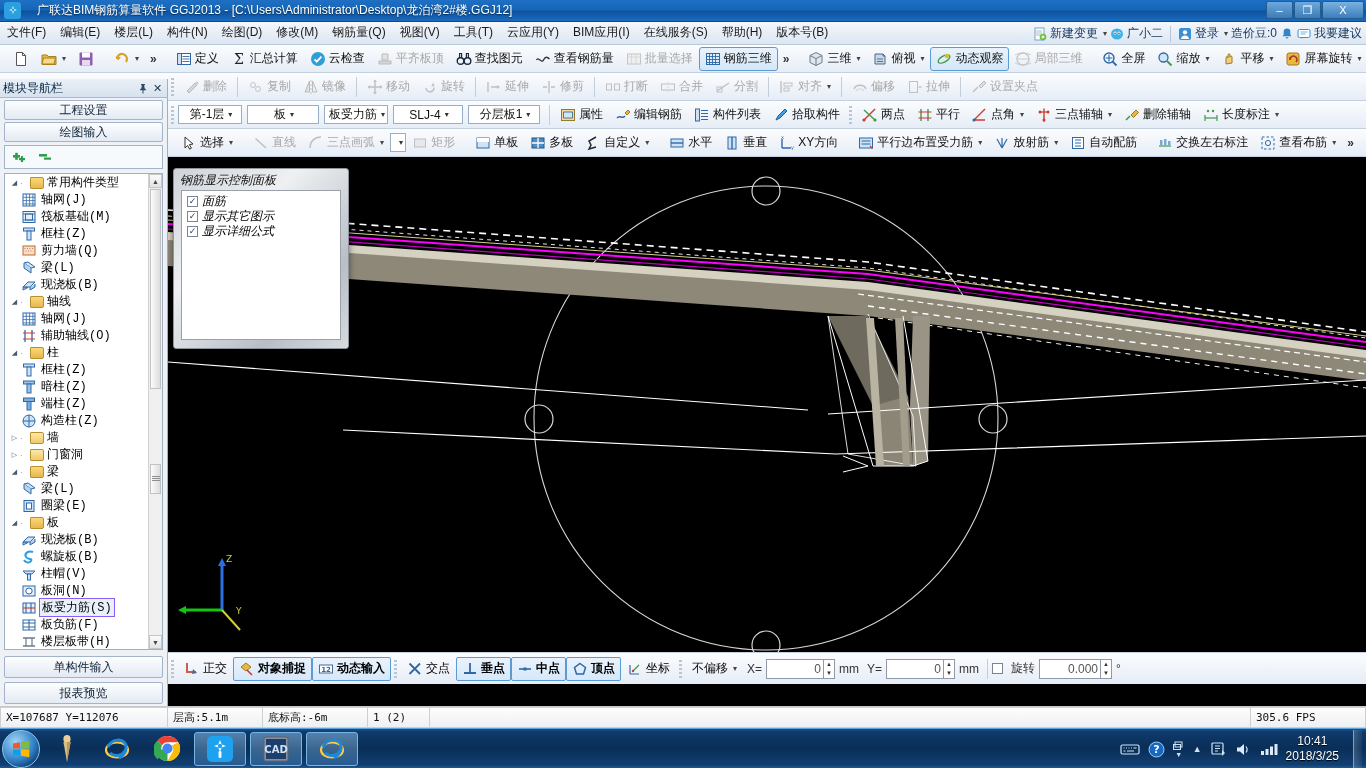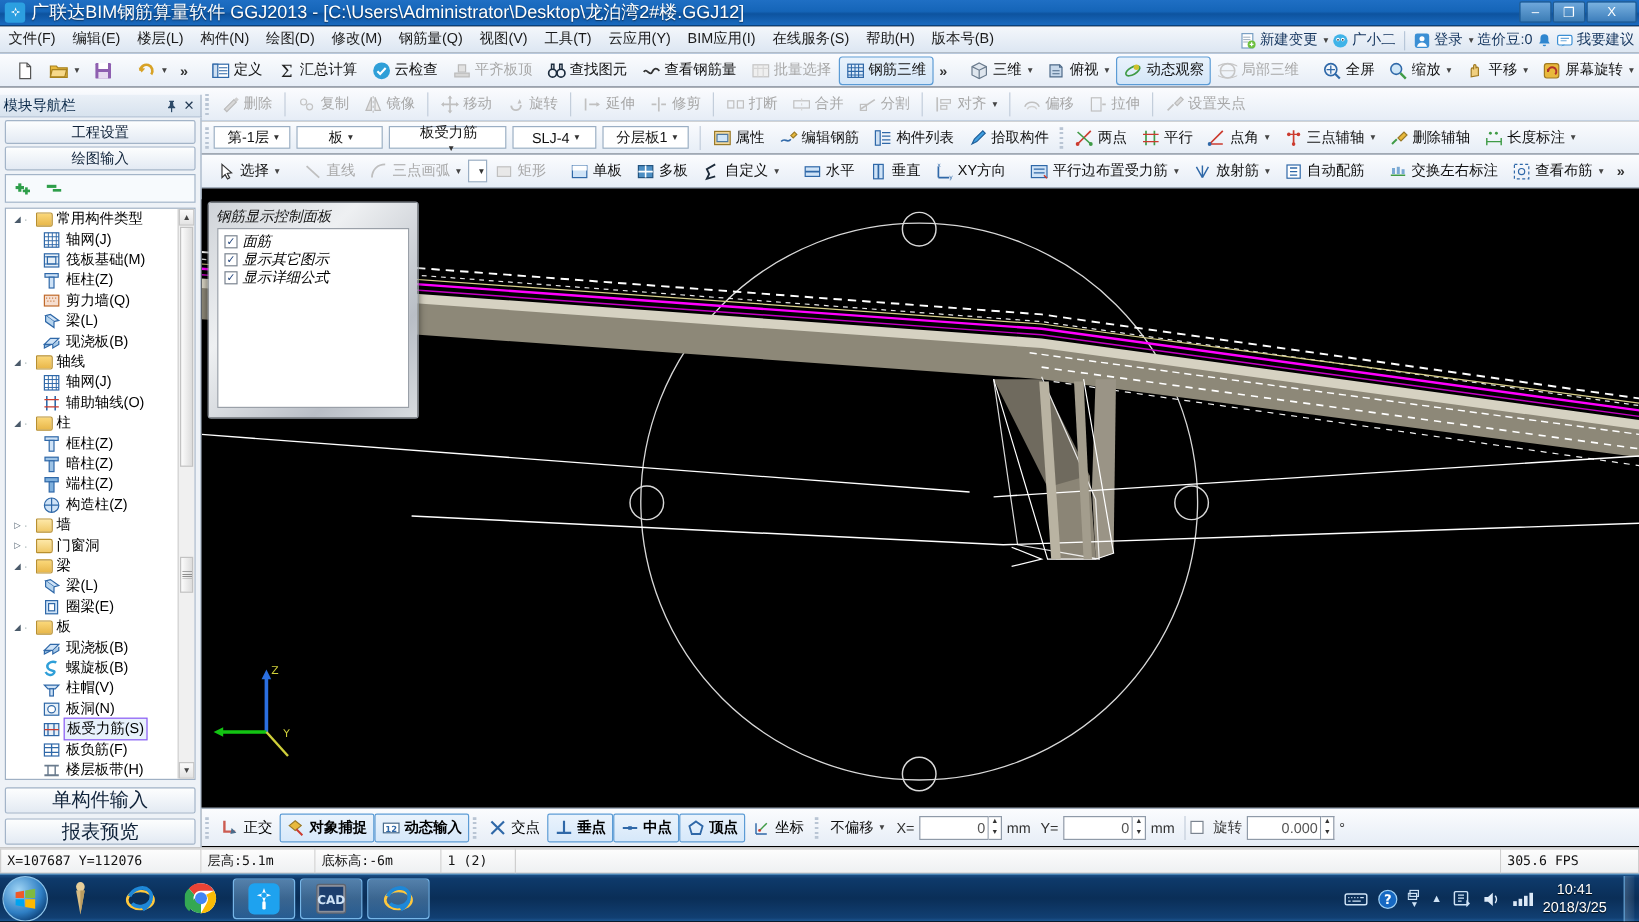--- a/index.html
+++ b/index.html
@@ -19,21 +19,21 @@
     display:flex; align-items:center;
     border-bottom:1px solid #0a4a8f;
     position:relative;
   }
   .tb-icon {
     width:17px;height:17px;margin-left:4px;margin-right:5px;
     background:#2c9fe0;border-radius:3px;
     display:flex;align-items:center;justify-content:center;
     color:#fff;font-size:11px;line-height:1;
   }
-  .tb-title { color:#fff; font-size:15px; text-shadow:0 1px 1px rgba(0,0,0,.5); white-space:nowrap;}
+  .tb-title { color:#fff; font-size:12px; text-shadow:0 1px 1px rgba(0,0,0,.5); white-space:nowrap;margin-left:11px;}
   .win-btns { position:absolute; right:2px; top:1px; display:flex; gap:1px;}
   .win-btn {
     width:27px;height:18px;
     background:linear-gradient(to bottom,#6fa8dc,#3b7cb5);
     border:1px solid #225c92;border-radius:2px;
     color:#fff;font-size:11px;display:flex;align-items:center;justify-content:center;
   }
   .win-btn.close{ width:42px; background:linear-gradient(to bottom,#7ab2e0,#3c7dbb);}
 
   
@@ -102,38 +102,38 @@
     display:flex;align-items:center;gap:9px;padding-left:7px;
   }
   .tree {
     flex:1;margin:4px;border:1px solid #9fb0c4;background:#fff;
     overflow:hidden;position:relative;
   }
   .tree-scroll{position:absolute;left:0;top:0;right:14px;bottom:0;overflow:hidden;}
   .tnode{display:flex;align-items:center;height:17px;font-size:12px;color:#000;white-space:nowrap;}
   .tnode .exp{width:11px;text-align:center;font-size:7px;color:#4a5a6a;}
   .tnode.lvl1{padding-left:4px;}
-  .tnode.lvl2{padding-left:30px;}
+  .tnode.lvl2{padding-left:16px;font-family:Liberation Mono, monospace;}
   .tnode.sel .lbl{border:1px solid #8b5cf6;background:#e8f1fb;padding:0 2px;margin-left:-2px;}
   .folder{width:14px;height:12px;margin-right:3px;flex:0 0 14px;
     background:linear-gradient(to bottom,#fbd87a,#e8b74a);border:1px solid #b88f2e;border-radius:1px 2px 2px 1px;}
   .folder.closed{background:linear-gradient(to bottom,#fde8a8,#f0c969);}
   .scrollbar{
     position:absolute;right:0;top:0;width:14px;bottom:0;background:#f0f0f0;border-left:1px solid #d2d2d2;
   }
   .sb-arrow{height:14px;background:linear-gradient(to bottom,#fbfbfb,#e3e3e3);border:1px solid #c5c5c5;
     display:flex;align-items:center;justify-content:center;font-size:7px;color:#444;}
   .sb-thumb{position:absolute;left:1px;right:1px;top:15px;height:200px;
     background:linear-gradient(to right,#fcfcfc,#dcdcdc);border:1px solid #c2c2c2;}
   .sb-thumb2{position:absolute;left:1px;right:1px;top:290px;height:30px;
     background:linear-gradient(to right,#fcfcfc,#dcdcdc);border:1px solid #c2c2c2;}
   .lp-bottom-btn{
     height:22px;margin:2px 4px;background:linear-gradient(to bottom,#fdfefe,#e3eaf3);
     border:1px solid #a3b4c8;border-radius:2px;display:flex;align-items:center;justify-content:center;
-    font-size:16px;color:#10233a;
+    font-size:12px;color:#10233a;
   }
 
   
   .canvas{
     position:absolute;left:168px;top:166px;right:0;top:166px;width:1198px;height:507px;
     background:#000;overflow:hidden;
   }
   
   .dialog{
     position:absolute;left:173px;top:168px;width:176px;height:181px;
@@ -143,21 +143,21 @@
     font-style:italic;
   }
   .dlg-title{font-size:12px;color:#111;padding:3px 0 2px 6px;}
   .dlg-body{position:absolute;left:7px;top:21px;right:7px;bottom:8px;background:#fff;border:1px solid #9aa0a8;padding:3px 0 0 5px;}
   .chk-row{display:flex;align-items:center;gap:4px;height:15px;font-size:12px;color:#000;}
   .chk{width:11px;height:11px;border:1px solid #7b8490;background:#fff;
     display:flex;align-items:center;justify-content:center;font-size:9px;color:#1b3f7a;line-height:1;}
 
   
   .snapbar{
-    position:absolute;left:168px;top:673px;width:1198px;height:32px;
+    position:absolute;left:168px;top:652px;width:1198px;height:32px;
     background:linear-gradient(to bottom,#fbfcfe,#e6edf6);border-top:1px solid #c3d0e0;
     display:flex;align-items:center;
   }
   .snap-btn{display:flex;align-items:center;gap:3px;padding:2px 5px;height:24px;font-size:12px;
     border:1px solid transparent;border-radius:2px;white-space:nowrap;}
   .snap-btn.on{border:1px solid #5b9bd5;background:linear-gradient(to bottom,#eaf3fc,#d6e8fa);font-weight:bold;}
   .numfield{height:20px;width:58px;border:1px solid #8f9aa8;background:#fff;
     display:flex;align-items:center;justify-content:flex-end;padding-right:2px;font-size:12px;color:#555;}
   .spin{width:11px;height:20px;display:flex;flex-direction:column;border:1px solid #8f9aa8;border-left:none;background:#fff;}
   .spin div{flex:1;display:flex;align-items:center;justify-content:center;font-size:6px;color:#333;}
@@ -620,21 +620,21 @@
       <div class="combo" style="width: 64px;">
         <span>第-1层</span>
         <span class="cb-arrow">▾</span>
       </div>
       <div style="width: 5px;"></div>
       <div class="combo" style="width: 72px;">
         <span>板</span>
         <span class="cb-arrow">▾</span>
       </div>
       <div style="width: 5px;"></div>
-      <div class="combo" style="width: 98px; flex-direction: column;">
+      <div class="combo" style="width: 64px;">
         <span>板受力筋</span>
         <span class="cb-arrow">▾</span>
       </div>
       <div style="width: 5px;"></div>
       <div class="combo" style="width: 70px;">
         <span>SLJ-4</span>
         <span class="cb-arrow">▾</span>
       </div>
       <div style="width: 5px;"></div>
       <div class="combo" style="width: 72px;">

